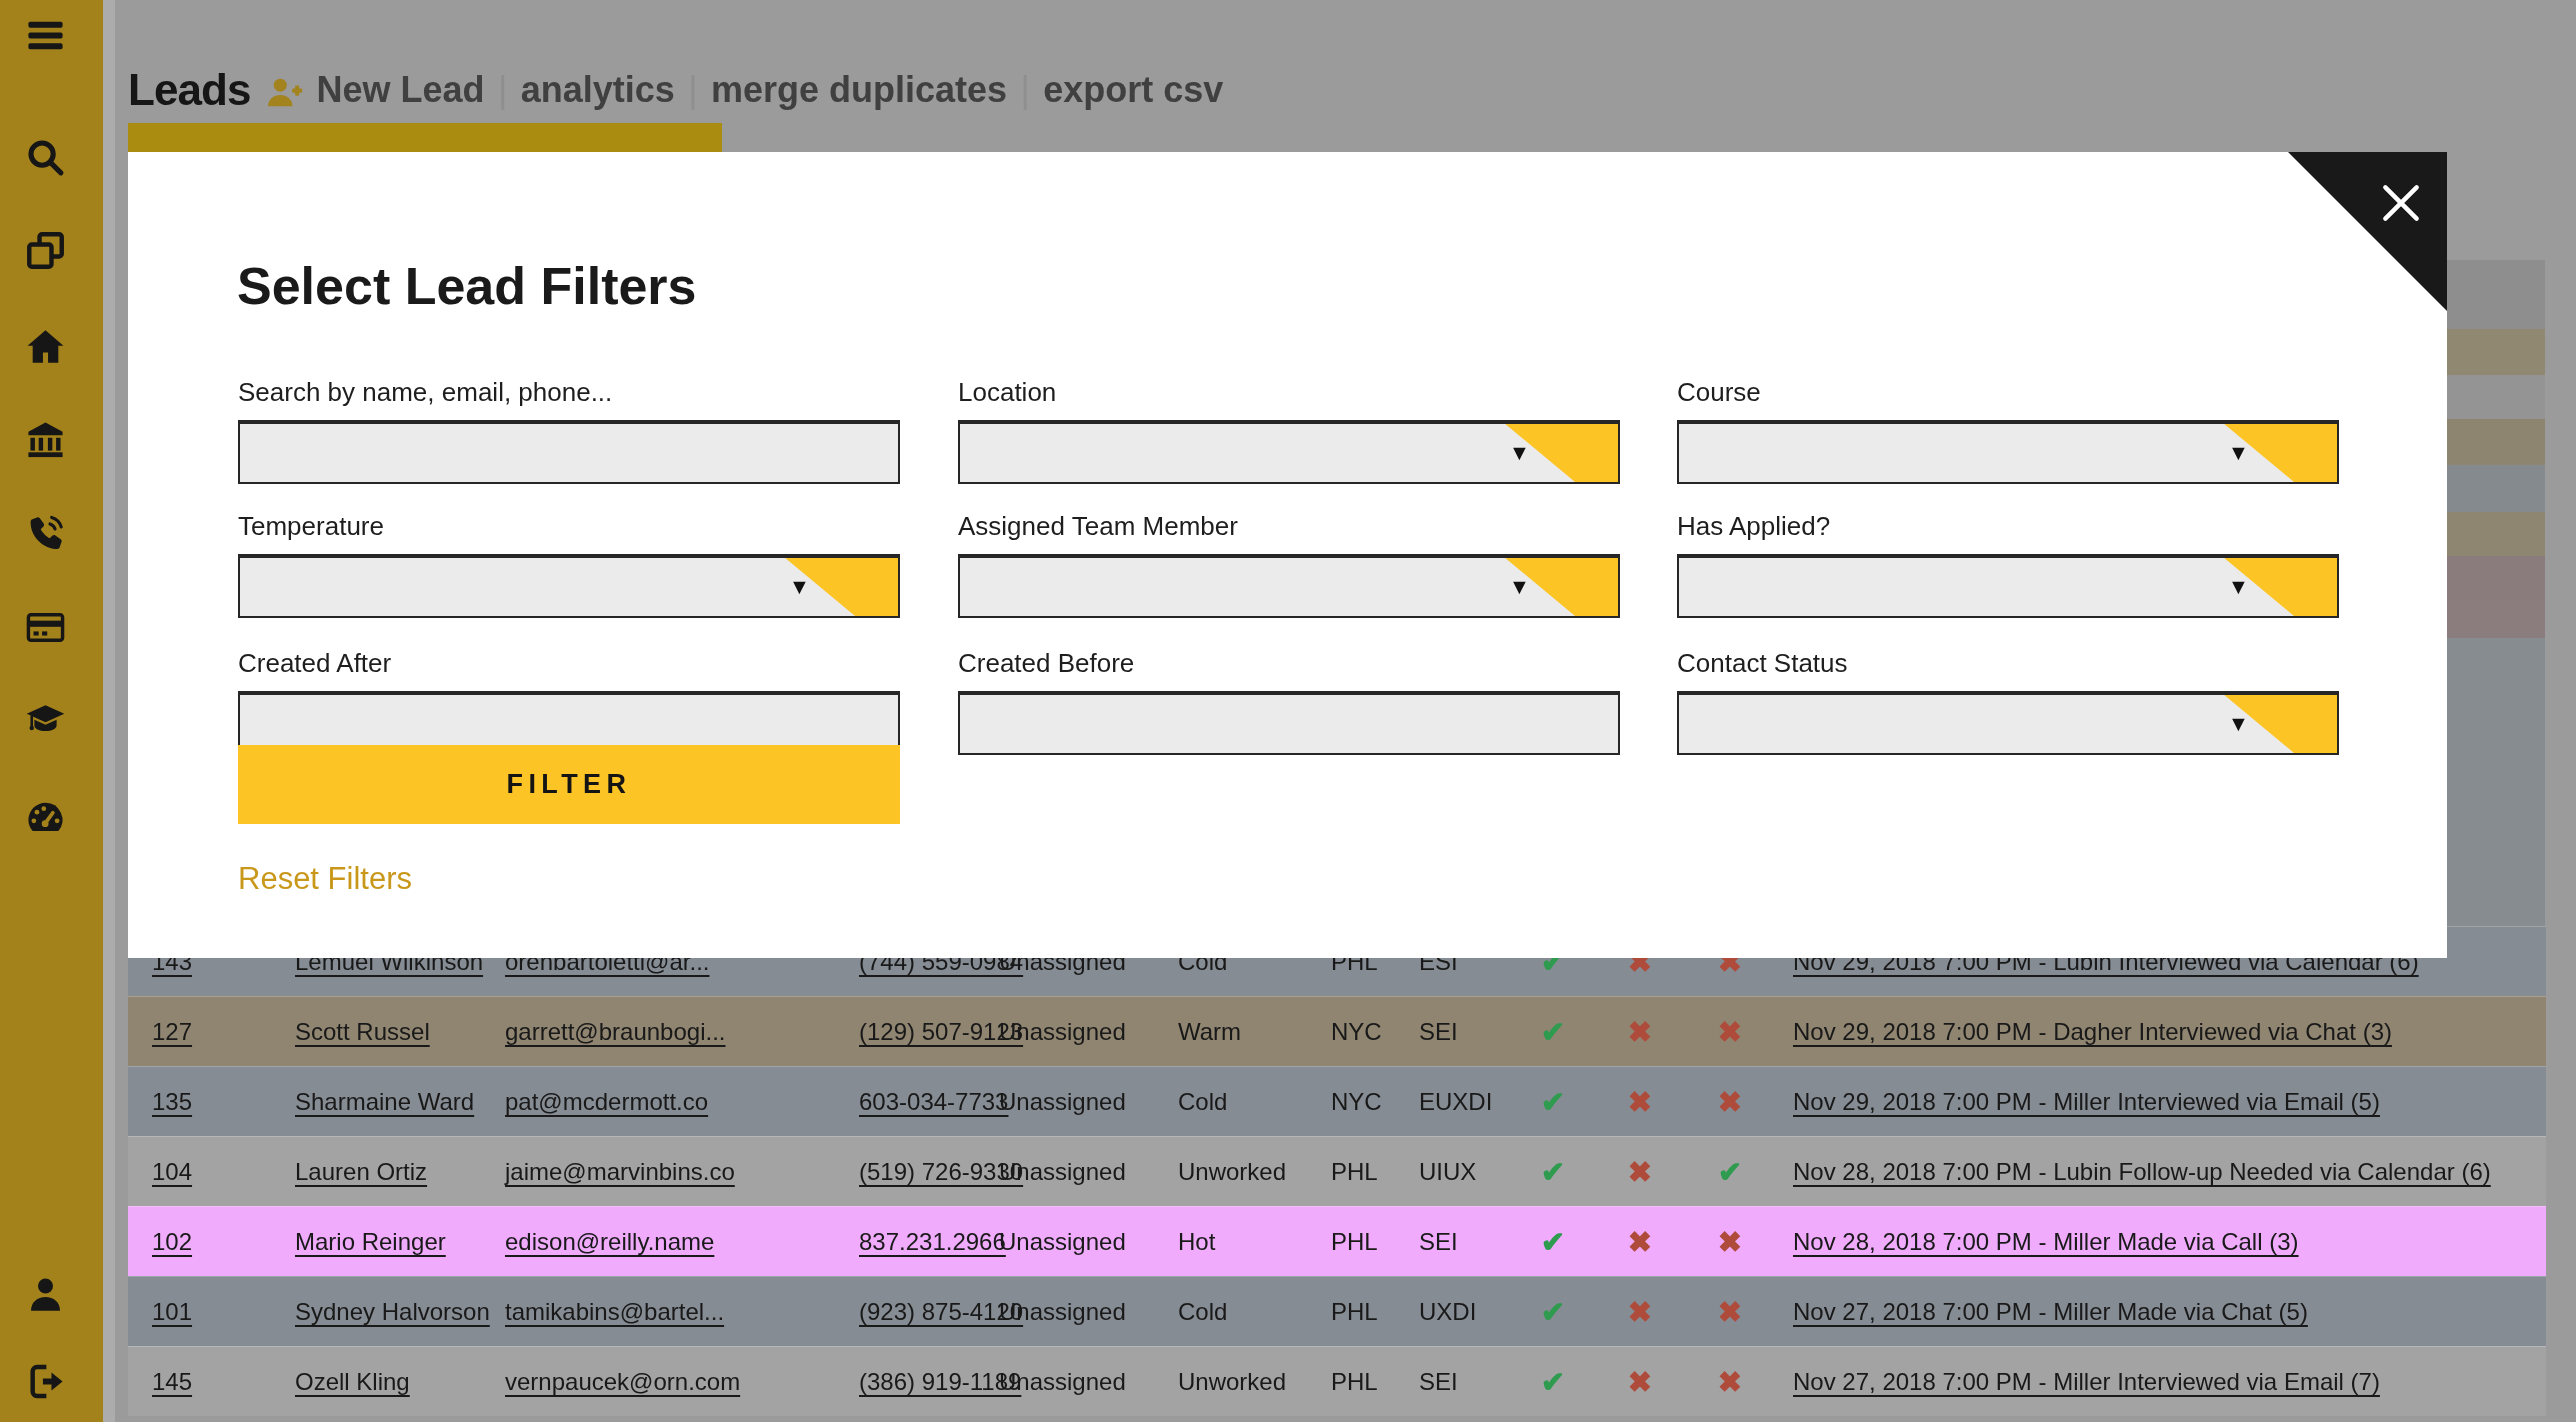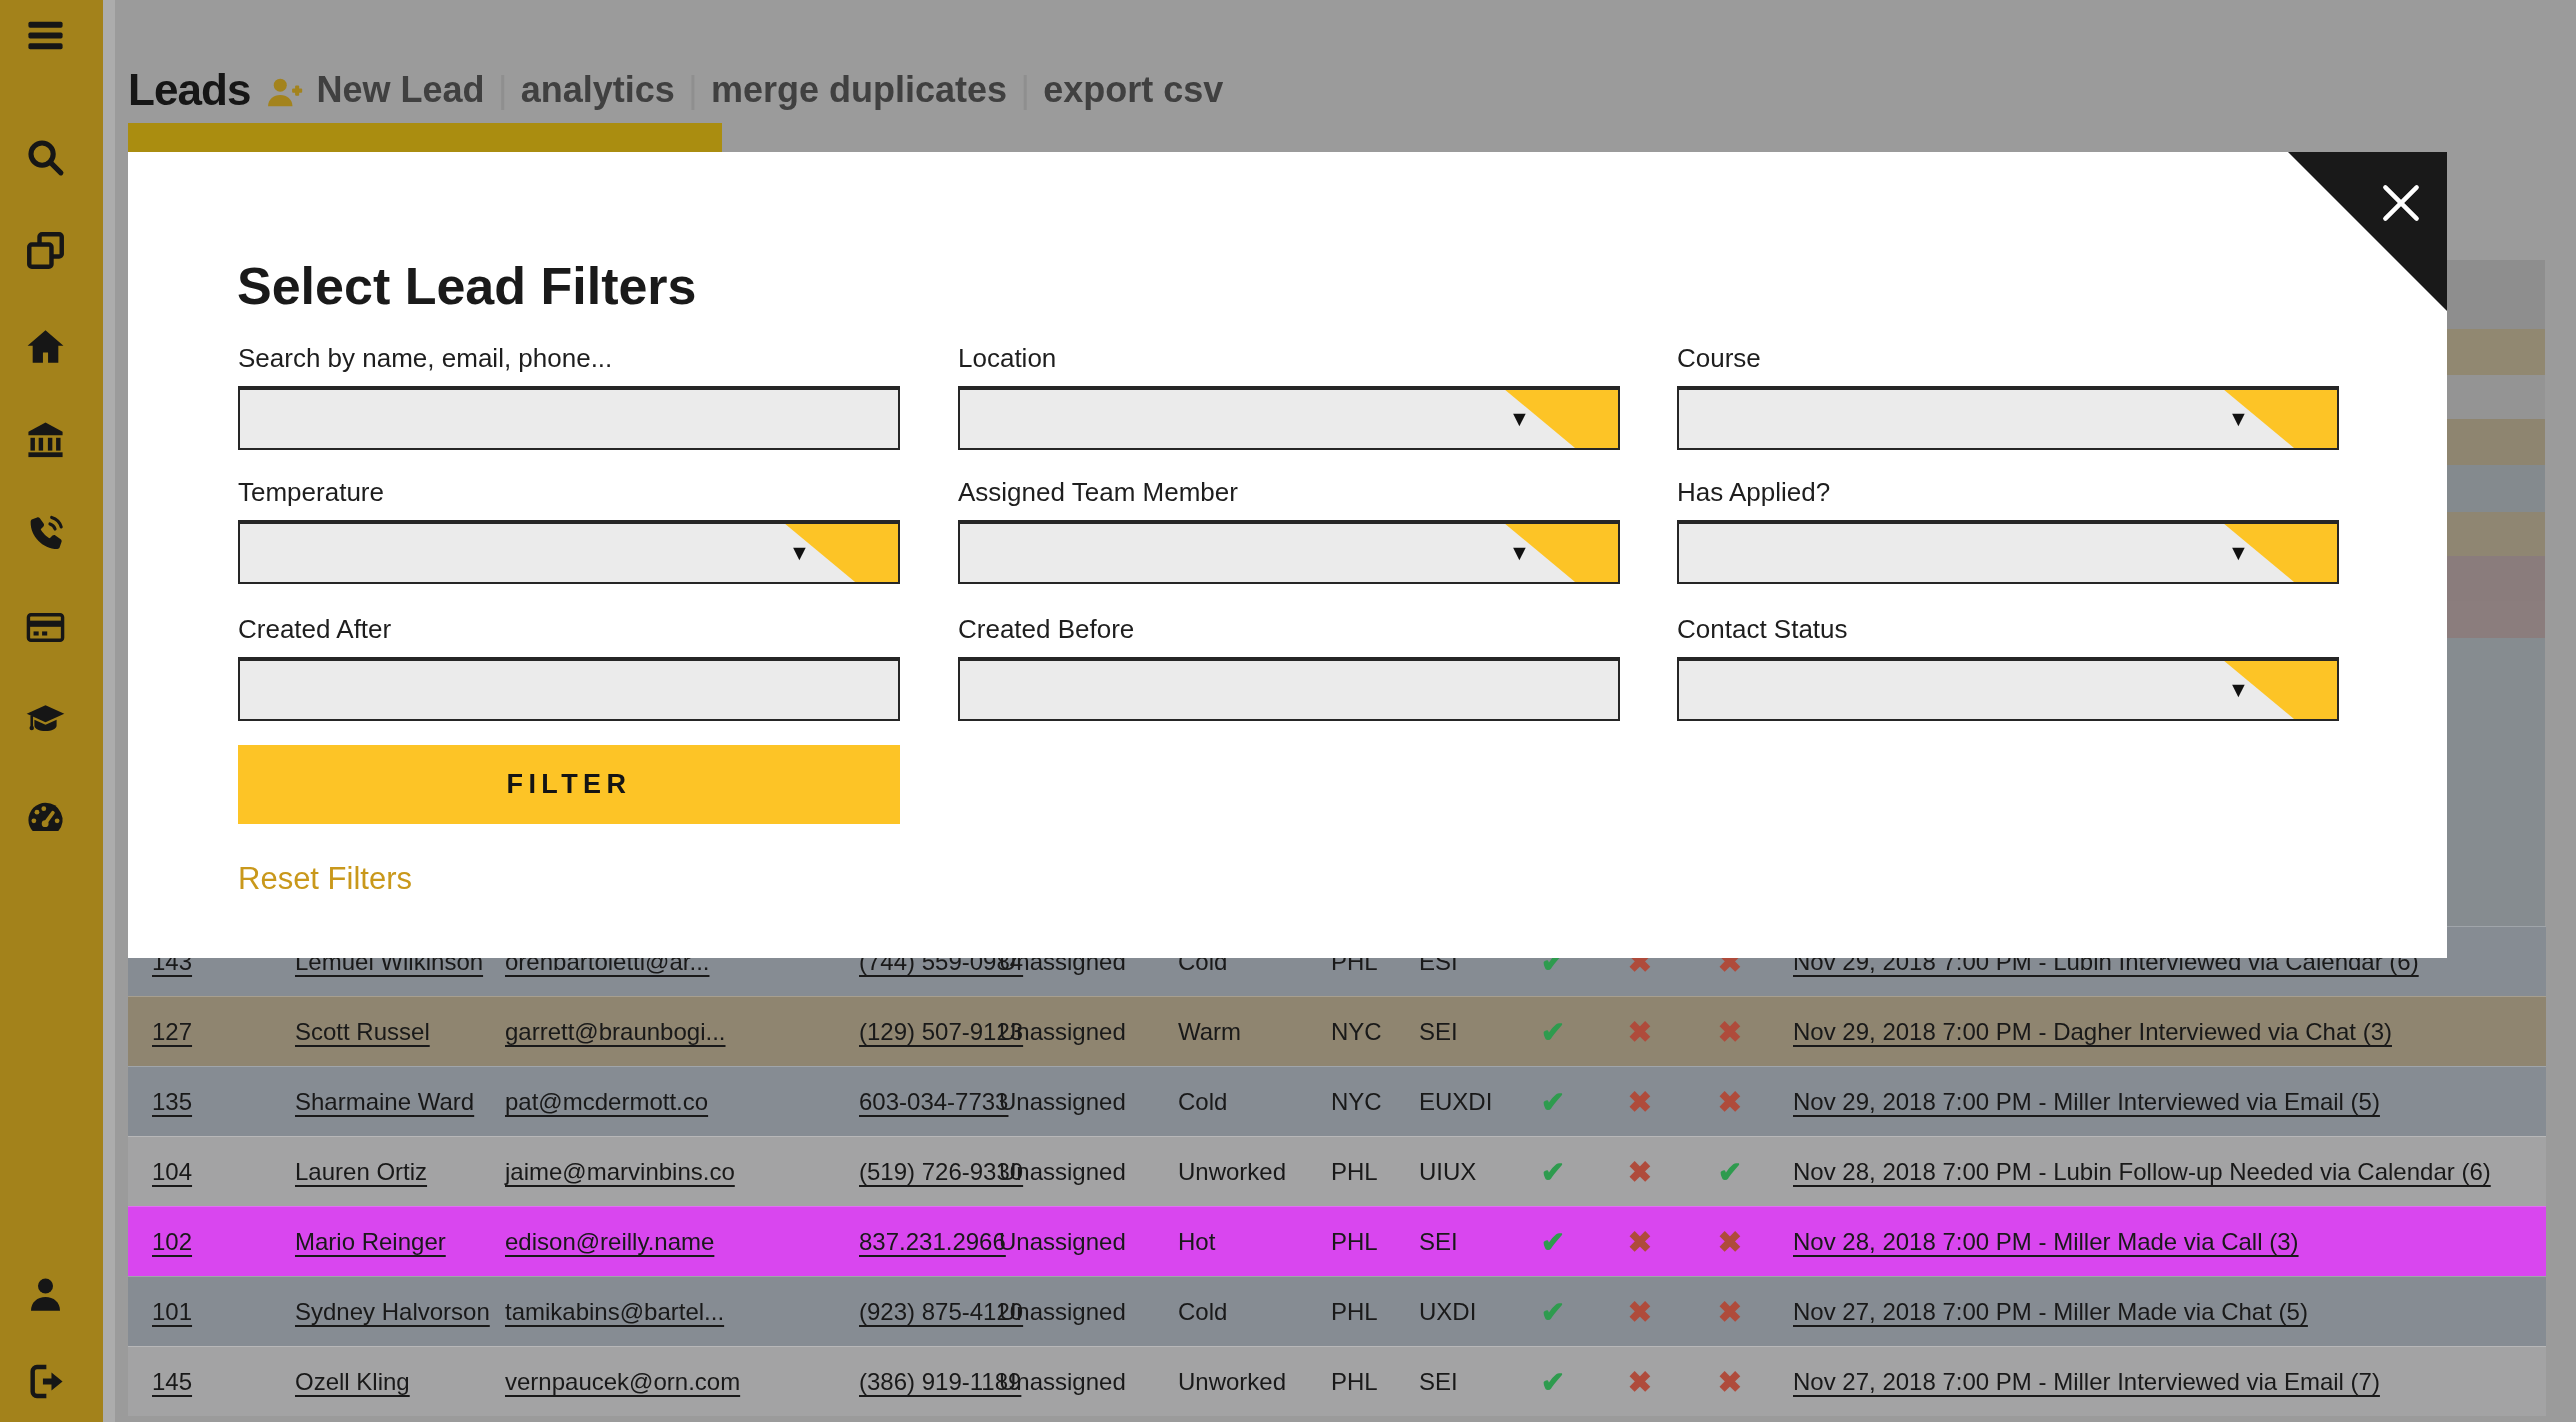--- a/index.html
+++ b/index.html
@@ -25,40 +25,40 @@
 
   
   .stripes{ position:absolute; left:2447px; top:0; width:98px; height:1422px; z-index:2; }
   .stripe{ position:absolute; left:0; width:98px; }
 
   
   .leads-table{ position:absolute; left:128px; top:926px; width:2418px; z-index:3; }
   .lead-row{ position:relative; height:70px; border-top:0.9px solid rgba(255,255,255,0.22); }
   .lead-row.cold{ background:#868C93; }
   .lead-row.warm{ background:#8F8570; }
-  .lead-row.hot{ background:#d946ef; }
+  .lead-row.hot{ background:#f0abfc; }
   .lead-row.unworked{ background:#A3A3A4; }
   .cell{ position:absolute; top:50%; transform:translateY(-50%); font-size:24px; color:#191919; white-space:nowrap; }
   a.cell{ text-decoration:underline; text-underline-offset:4.5px; text-decoration-thickness:1.8px; cursor:pointer; }
   .c-id{left:24px}.c-name{left:167px}.c-email{left:377px}.c-phone{left:731px}
   .c-assigned{left:871px}.c-temp{left:1050px}.c-loc{left:1203px}.c-course{left:1291px}
   .c-contact{left:1665px}
   .flag{ font-size:29px; font-weight:700; transform:translate(-50%,-50%); }
   .f1{left:1425px}.f2{left:1512px}.f3{left:1602px}
   .flag.check{ color:#2E9B4E; } .flag.check::before{ content:"\2714"; }
   .flag.cross{ color:#AF4B3B; } .flag.cross::before{ content:"\2716"; }
 
   
   .modal{ position:absolute; left:128px; top:152px; width:2319px; height:806px; background:#FFFFFF; z-index:20; }
   .modal-close{ position:absolute; top:0; right:0; width:159px; height:159px; background:#191919;
                 clip-path:polygon(0 0,100% 0,100% 100%); cursor:pointer; }
   .modal-close svg{ position:absolute; left:92px; top:30px; width:42px; height:42px; }
   .modal-title{ position:absolute; left:109px; top:104px; font-size:52px; font-weight:800; color:#1A1A1A; }
 
-  .field{ position:absolute; width:662px; height:112px; }
+  .field{ position:absolute; width:662px; height:112px;margin-top:34px; }
   .fc0{left:110px}.fc1{left:830px}.fc2{left:1549px}
   .fr0{top:191px}.fr1{top:325px}.fr2{top:462px}
   .field label{ display:block; font-size:26px; color:#1E1E1E; }
   .field-box{ position:absolute; top:43px; left:0; width:662px; height:64px; background:#EBEBEB;
               border:2.7px solid #262626; border-top-width:4.5px; overflow:hidden; cursor:pointer; }
   .field-box.select::after{ content:""; position:absolute; top:0; right:0; bottom:0; width:179px;
               background:#FDC426; clip-path:polygon(37% 0,100% 0,100% 100%,76% 100%); }
   .field-box .caret{ position:absolute; right:88px; top:50%; transform:translateY(-50%);
               font-size:21.5px; color:#111; z-index:2; }
 

